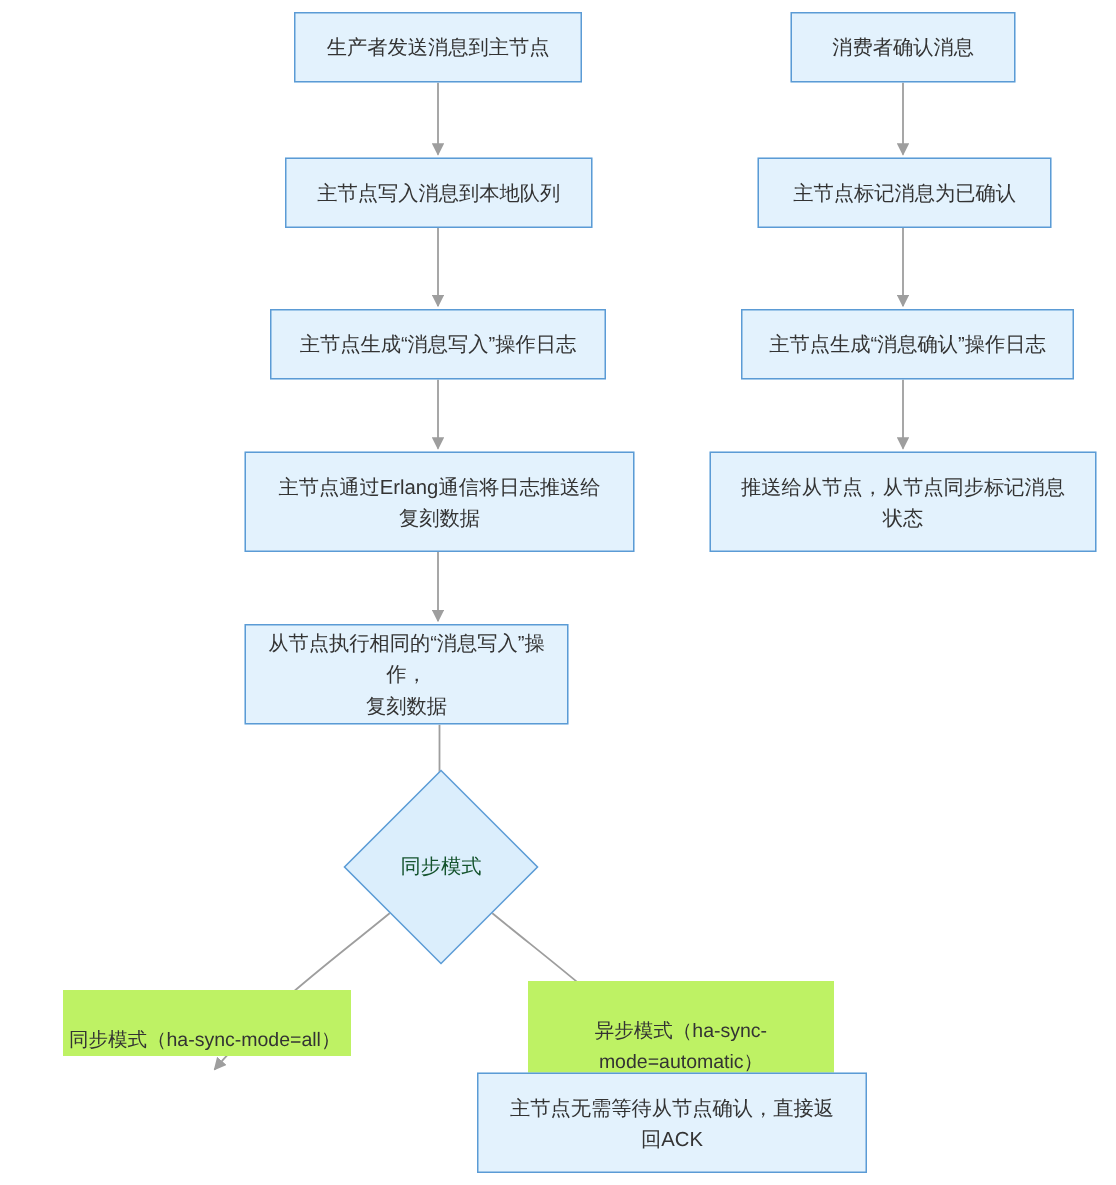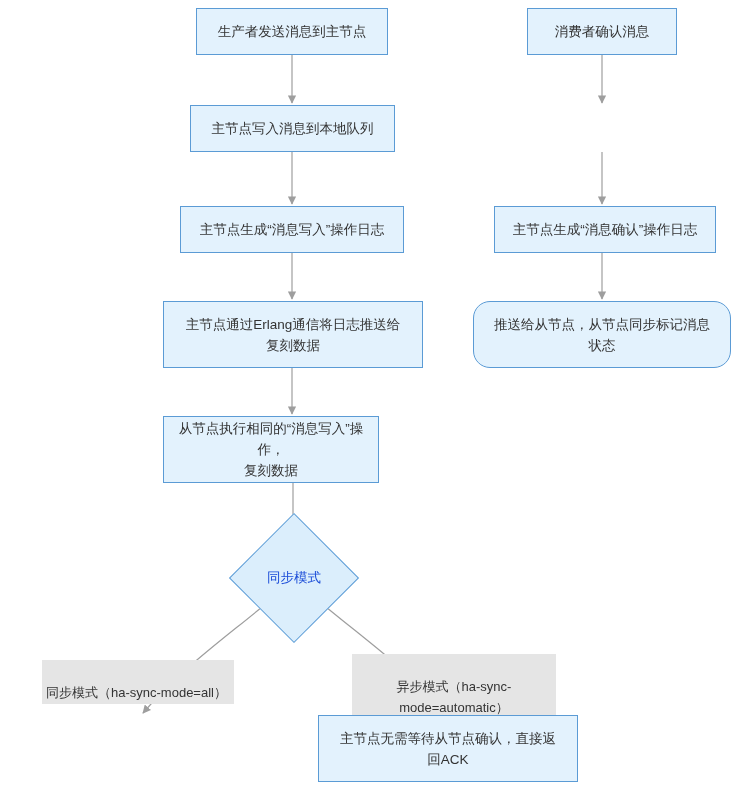--- a/index.html
+++ b/index.html
@@ -51,31 +51,31 @@
     box-sizing: border-box;
     width: 92px;
     height: 92px;
     background: #dbeefc;
     border: 1.2px solid #5b9bd5;
     transform: rotate(45deg);
   }
   .diamond-label {
     position: absolute;
     font-size: 13.5px;
-    color: #1d4ed8;
+    color: #14532d;
     text-align: center;
     display: flex;
     align-items: center;
     justify-content: center;
     white-space: nowrap;
   }
   .edge-label {
     position: absolute;
     box-sizing: border-box;
-    background: #e5e5e5;
+    background: #bef264;
     color: #333333;
     font-size: 13px;
     line-height: 21px;
     text-align: center;
     padding: 1px 4px;
     white-space: pre-line;
   }
   .edge-label.left { text-align: left; }
 </style>
 </head>
@@ -142,23 +142,26 @@
 
   <div class="node" style="left:527px; top:8px; width:150px; height:47px;">
     <span class="node-text">消费者确认消息</span>
   </div>
 
   <div class="node" style="left:318px; top:715px; width:260px; height:67px;">
     <span class="node-text">主节点无需等待从节点确认，直接返
 回ACK</span>
   </div>
 
+  <div class="node" style="left:505px; top:105px; width:196px; height:47px;">
+    <span class="node-text">主节点标记消息为已确认</span>
+  </div>
 
   <div class="node" style="left:494px; top:206px; width:222px; height:47px;">
     <span class="node-text">主节点生成“消息确认”操作日志</span>
   </div>
 
-  <div class="node" style="left:473px; top:301px; width:258px; height:67px;border-radius:17px;">
+  <div class="node" style="left:473px; top:301px; width:258px; height:67px;">
     <span class="node-text">推送给从节点，从节点同步标记消息
 状态</span>
   </div>
 
 </div>
 
 </body></html>

